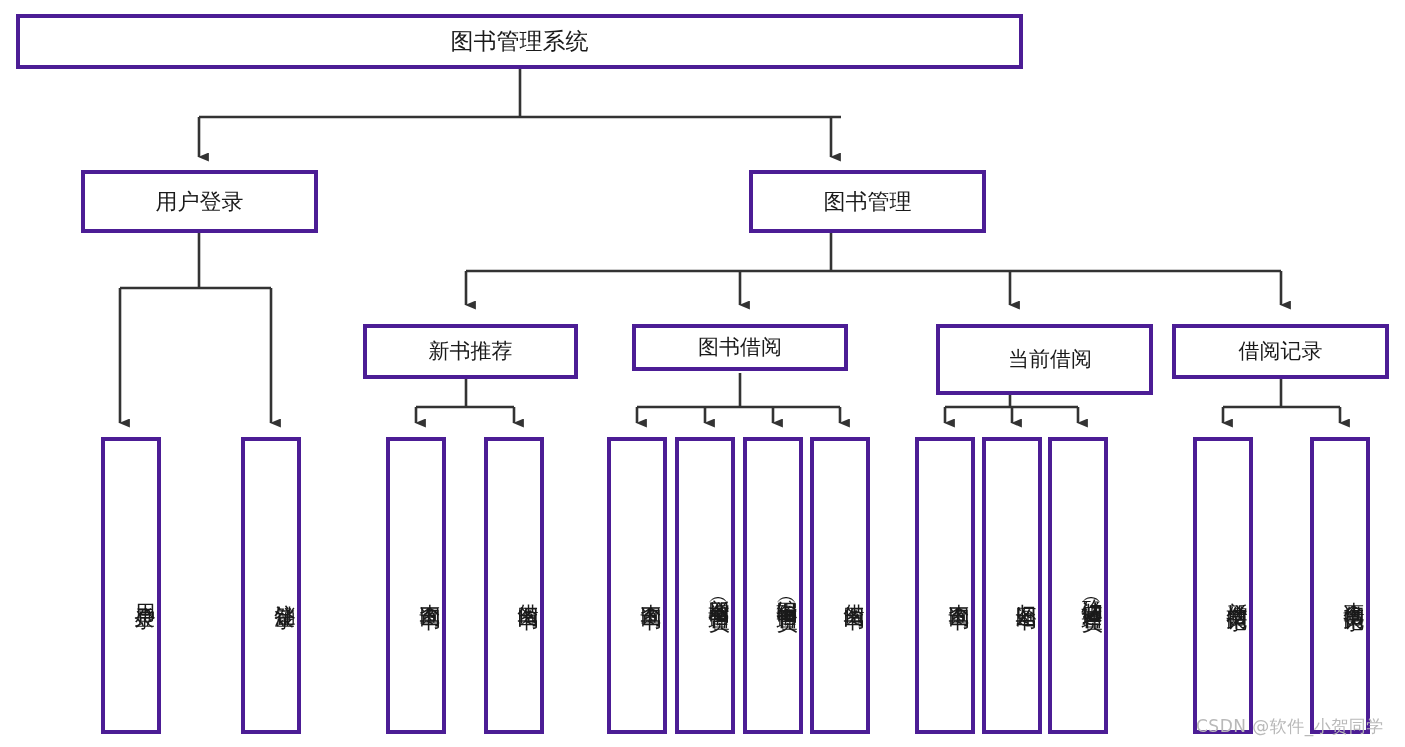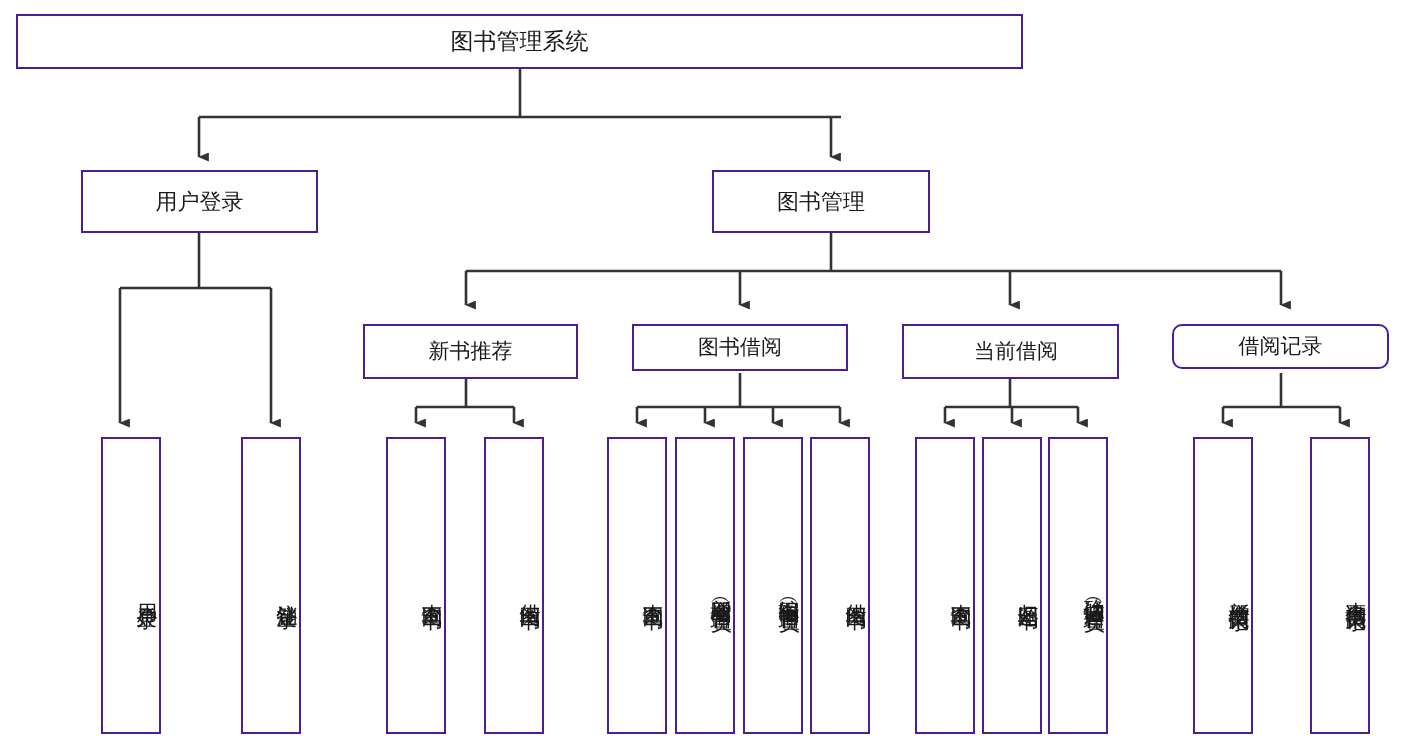--- a/index.html
+++ b/index.html
@@ -22,21 +22,21 @@
     position: absolute;
     left: 0;
     top: 0;
     width: 1405px;
     height: 747px;
     pointer-events: none;
   }
   .node {
     position: absolute;
     box-sizing: border-box;
-    border: 2px solid #4c1d95;
+    border: 4px solid #4c1d95;
     background: #ffffff;
     display: flex;
     align-items: center;
     justify-content: center;
     color: #1a1a1a;
     text-align: center;
     line-height: 1.18;
   }
   .node.root {
     font-size: 23px;
@@ -128,34 +128,34 @@
     </g>
   </svg>
 
   <div class="node root" style="left:16px; top:14px; width:1007px; height:55px;">
     <span>图书管理系统</span>
   </div>
 
   <div class="node lvl2" style="left:81px; top:170px; width:237px; height:63px;">
     <span>用户登录</span>
   </div>
-  <div class="node lvl2" style="left:712px; top:170px; width:218px; height:63px;align-items:center;">
+  <div class="node lvl2" style="left:749px; top:170px; width:237px; height:63px;align-items:center;">
     <span>图书管理</span>
   </div>
 
   <div class="node lvl3" style="left:363px; top:318px; width:215px; height:55px;">
     <span>新书推荐</span>
   </div>
   <div class="node lvl3" style="left:632px; top:318px; width:216px; height:47px;">
     <span>图书借阅</span>
   </div>
-  <div class="node lvl3" style="left:902px; top:318px; width:217px; height:55px;padding-left:11px;">
+  <div class="node lvl3" style="left:936px; top:318px; width:217px; height:71px;padding-left:11px;">
     <span>当前借阅</span>
   </div>
-  <div class="node lvl3" style="left:1172px; top:318px; width:217px; height:45px;border-radius:10px;">
+  <div class="node lvl3" style="left:1172px; top:318px; width:217px; height:55px;">
     <span>借阅记录</span>
   </div>
 
   <div class="node leaf" style="left:101px; top:437px; width:60px; height:297px;">
     <span class="leaf-text">用户登录</span>
   </div>
   <div class="node leaf" style="left:241px; top:437px; width:60px; height:297px;">
     <span class="leaf-text">注销登录</span>
   </div>
 
@@ -189,13 +189,14 @@
     <span class="leaf-text">确认归还（管理员）</span>
   </div>
 
   <div class="node leaf" style="left:1193px; top:437px; width:60px; height:297px;">
     <span class="leaf-text">新增借阅记录</span>
   </div>
   <div class="node leaf" style="left:1310px; top:437px; width:60px; height:297px;">
     <span class="leaf-text">查询借阅记录</span>
   </div>
 
+  <div id="watermark">CSDN @软件_小贺同学</div>
 </div>
 
 </body></html>

